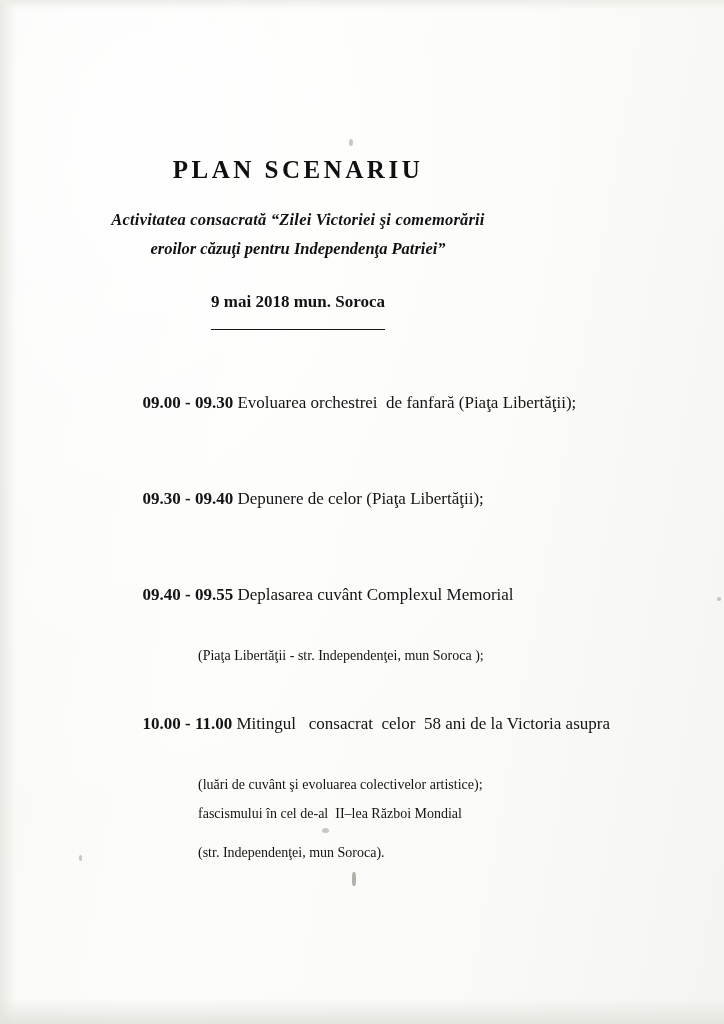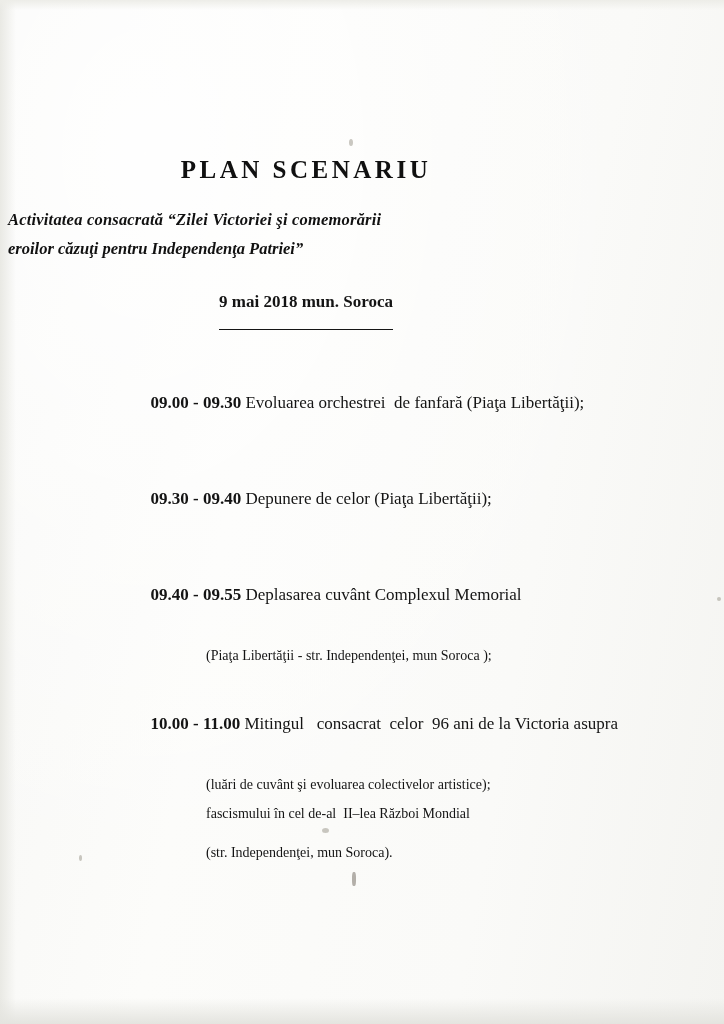--- a/index.html
+++ b/index.html
@@ -41,34 +41,34 @@
   }
   .edge-bottom {
     position: absolute;
     left: 0; right: 0; bottom: 0;
     height: 26px;
     background: linear-gradient(0deg, #e4e4df 0%, rgba(240,240,236,0) 100%);
     pointer-events: none;
   }
   .content {
     position: absolute;
-    left: 8px; top: 0;
+    left: 0; top: 0;
     width: 596px;
   }
   .doc-title {
     text-align: center;
     margin-top: 156px;
     font-size: 25px;
     font-weight: bold;
     letter-spacing: 3.5px;
     font-family: "Liberation Serif", serif;
     color: #101010;
   }
   .subtitle {
-    text-align: left;
+    text-align: center;
     margin-top: 22px;
     font-size: 16.5px;
     font-weight: bold;
     font-style: italic;
     line-height: 1.75;
     color: #111;
   }
   .subtitle .line1 {
     display: block;
     letter-spacing: 0.2px;
@@ -170,21 +170,21 @@
 
       <div class="entry spaced">
         <div class="row">
           <span class="time">09.40 - 09.55</span><span> </span><span>Deplasarea cuvânt Complexul Memorial</span>
         </div>
         <span class="cont">(Piaţa Libertăţii - str. Independenţei, mun Soroca );</span>
       </div>
 
       <div class="entry spaced2">
         <div class="row">
-          <span class="time">10.00 - 11.00</span><span> </span><span>Mitingul   consacrat  celor  96 ani de la Victoria asupra</span>
+          <span class="time">10.00 - 11.00</span><span> </span><span>Mitingul   consacrat  celor  58 ani de la Victoria asupra</span>
         </div>
         <span class="cont">(luări de cuvânt şi evoluarea colectivelor artistice);</span>
         <span class="cont">fascismului în cel de-al  II–lea Război Mondial</span>
       </div>
 
       <div class="entry">
         <span class="cont">(str. Independenţei, mun Soroca).</span>
       </div>
 
     </div>

